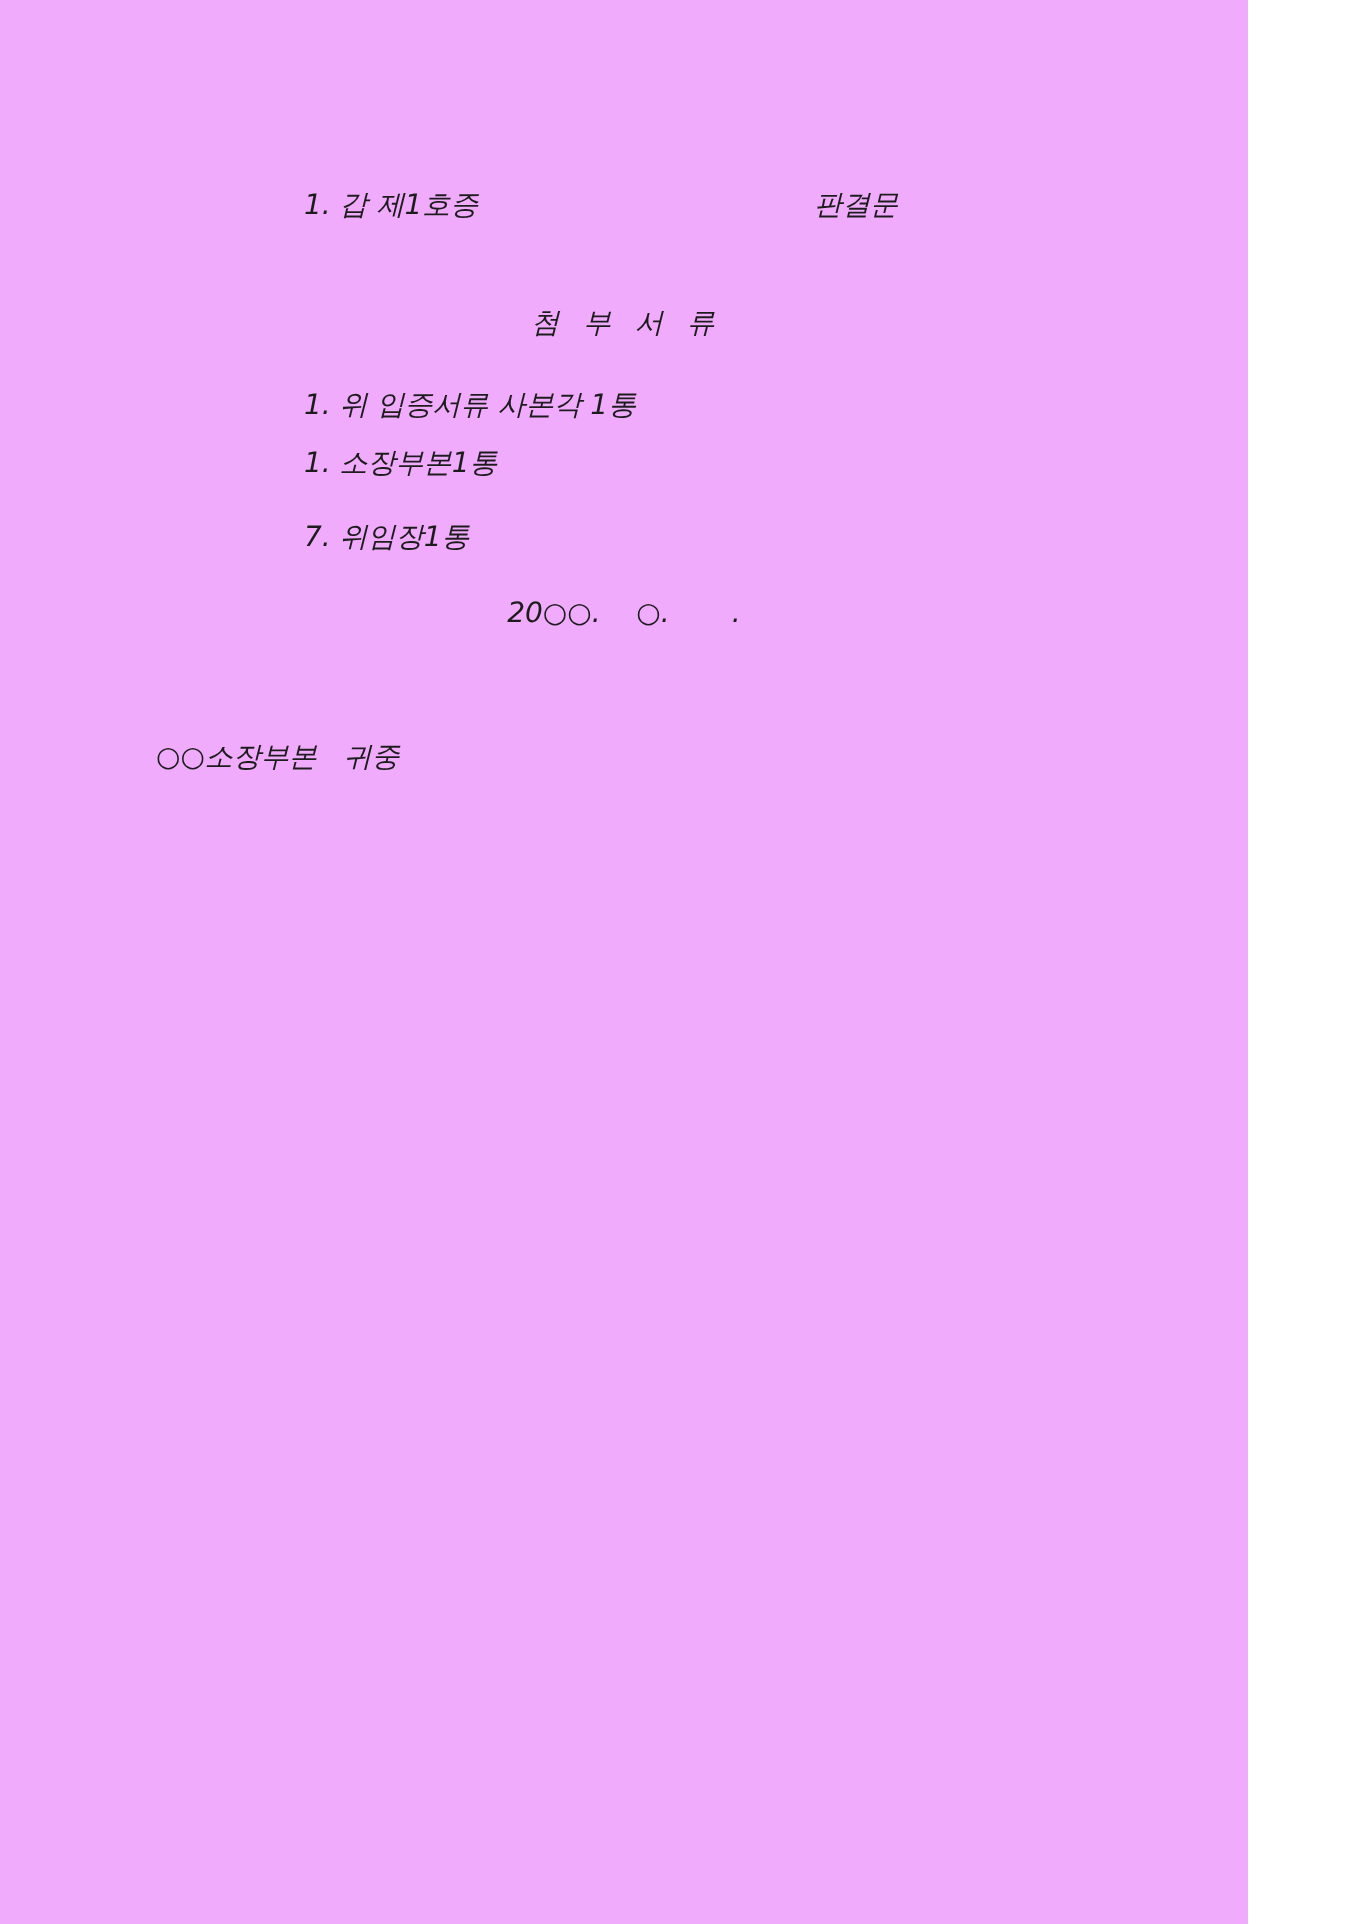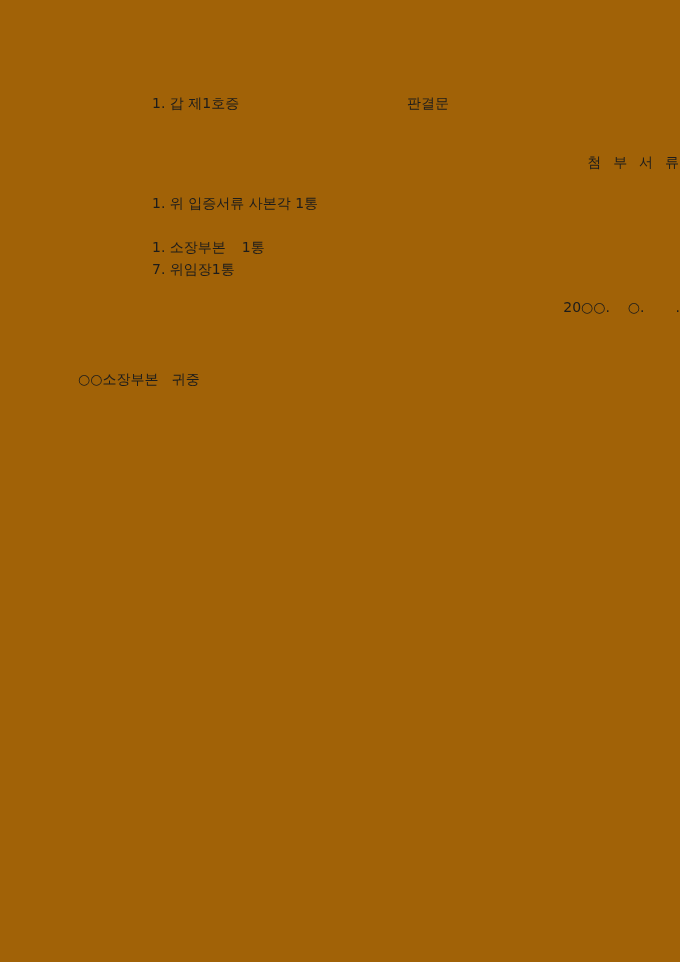--- a/index.html
+++ b/index.html
@@ -2,38 +2,39 @@
 <html><head>
 <meta charset="utf-8">
 <style>
   html, body {
     margin: 0;
     padding: 0;
     background: #ffffff;
   }
   .page {
     position: relative;
-    width: 680px;
+    width: 624px;
     height: 962px;
-    background: #a16207;
+    background: #f0abfc;
     font-family: "DejaVu Sans", "Liberation Sans", sans-serif;
     font-size: 14px;
     line-height: 1.1;
     color: #1c1c1c;
     overflow: hidden;
+    font-style: italic;
   }
   .abs {
     position: absolute;
     white-space: pre;
   }
   .center-line {
     position: absolute;
     left: 0;
     width: 100%;
-    text-align: right;
+    text-align: center;
     white-space: pre;
   }
   .attachment-row {
     position: absolute;
     left: 152px;
     width: 312px;
     display: flex;
     justify-content: flex-start;
     white-space: pre;
   }
@@ -49,21 +50,21 @@
   <span class="abs" style="left:152px; top:96px;">1. 갑 제1호증</span>
   <span class="abs" style="left:386px; top:96px;margin-left:21px;">판결문</span>
 
 
   <div class="center-line heading" style="top:155px;">첨  부  서  류</div>
 
   <div class="attachment-row" style="top:196px;">
     <span>1. 위 입증서류 사본</span>
     <span>각 1통</span>
   </div>
-  <div class="attachment-row" style="top:240px;gap:16px;">
+  <div class="attachment-row" style="top:225px;">
     <span>1. 소장부본</span>
     <span>1통</span>
   </div>
   <div class="attachment-row" style="top:262px;">
     <span>7. 위임장</span>
     <span>1통</span>
   </div>
 
   <div class="center-line" style="top:300px;">20○○.    ○.       .</div>
 

